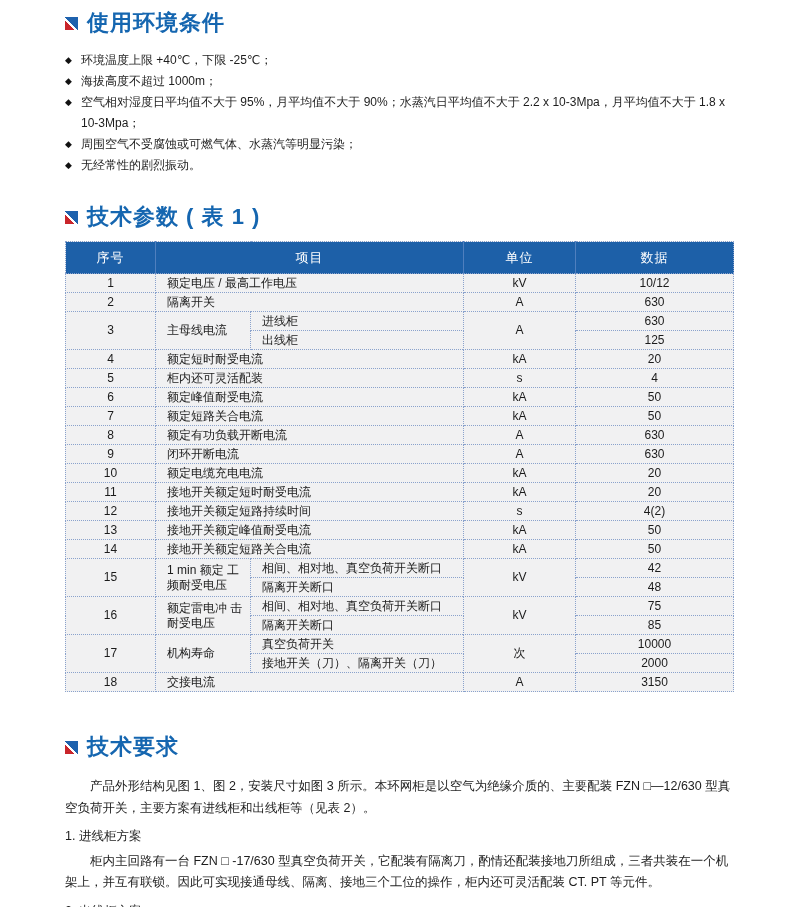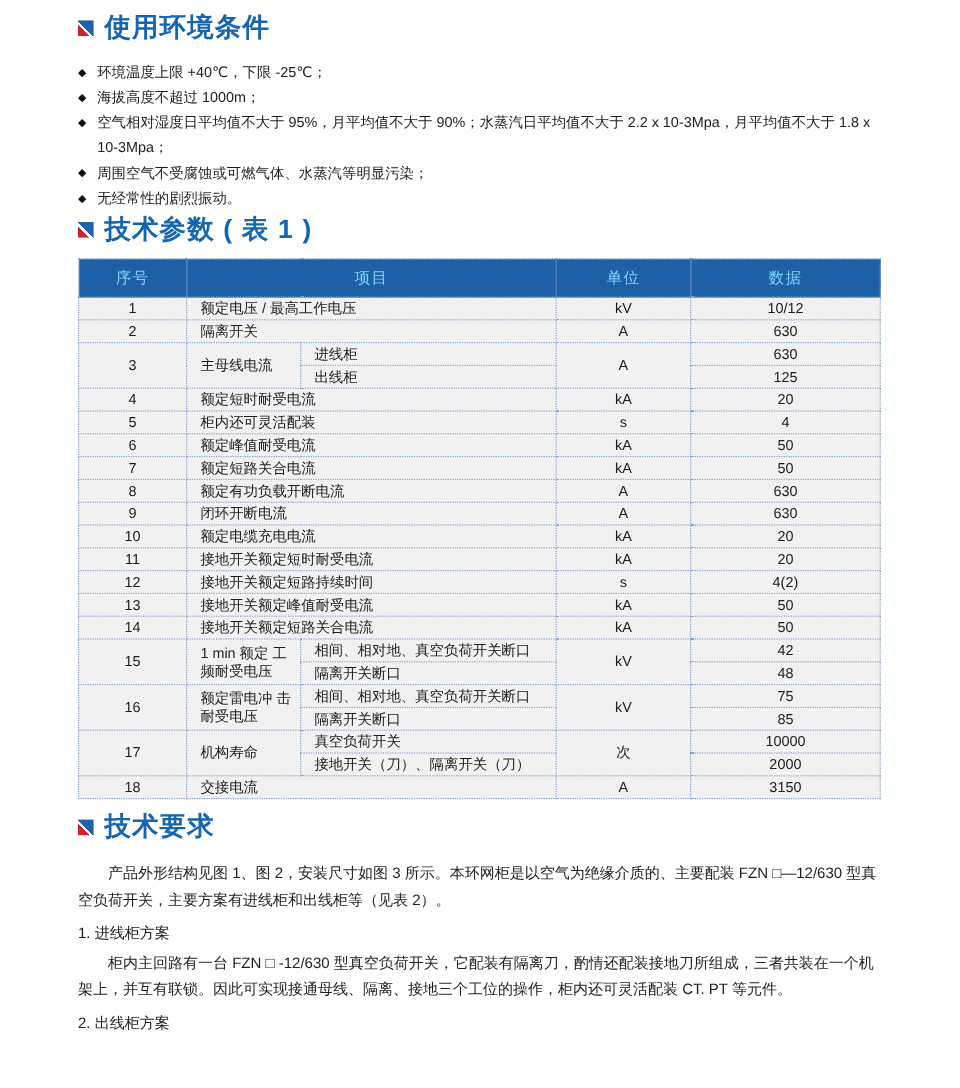--- a/index.html
+++ b/index.html
@@ -23,38 +23,38 @@
 
   
   .bullets { margin-top:12px; }
   .bullet { display:flex; font-size:12px; line-height:21px; color:#1d1d1d; }
   .bullet .glyph { flex:0 0 16px; font-size:9px; line-height:21px; color:#111; }
 
   
   .tbl-wrap { margin-top:9px; }
   table { border-collapse:collapse; width:668px; background:#f1f1f2; table-layout:fixed; }
   thead th {
-    background:#1d60a8; color:#7dd3fc; font-weight:normal;
+    background:#1d60a8; color:#ffffff; font-weight:normal;
     height:32px; font-size:13px; letter-spacing:1px;
   }
   thead th + th { border-left:1px solid #4f7fbe; }
   tbody td {
     border:1px dotted #8aa2cc; height:19px; font-size:12px; color:#1b1b1b;
     text-align:center; padding:1px 4px; word-break:break-all; line-height:1.25;
   }
   tbody td.left { text-align:left; padding-left:11px; }
   table { border:1px dotted #8aa2cc; }
 
   
   .req-body { margin-top:14px; font-size:12.5px; line-height:21.5px; color:#1d1d1d; }
   .para { margin-top:3px; }
   .para.indent { text-indent:2em; }
   .para.listhead { margin-top:7px; }
-  .gap-top-lg { }
-  .gap-top-md { margin-top:8px;text-align:center; }
+  .gap-top-lg { margin-top:26px; }
+  .gap-top-md { margin-top:40px;text-align:center; }
 </style>
 </head>
 <body>
 
 <div class="page">
 
   <div class="sec-title">
     <span class="sec-icon"></span>
     <span class="txt">使用环境条件</span>
   </div>
@@ -236,18 +236,18 @@
     </table>
   </div>
 
   <div class="sec-title gap-top-md">
     <span class="sec-icon"></span>
     <span class="txt">技术要求</span>
   </div>
   <div class="req-body">
     <p class="para indent">产品外形结构见图 1、图 2，安装尺寸如图 3 所示。本环网柜是以空气为绝缘介质的、主要配装 FZN □—12/630 型真空负荷开关，主要方案有进线柜和出线柜等（见表 2）。</p>
     <p class="para listhead">1.  进线柜方案</p>
-    <p class="para indent">柜内主回路有一台 FZN □ -12/630 型真空负荷开关，它配装有隔离刀，酌情还配装接地刀所组成，三者共装在一个机架上，并互有联锁。因此可实现接通母线、隔离、接地三个工位的操作，柜内还可灵活配装 CT. PT 等元件。</p>
+    <p class="para indent">柜内主回路有一台 FZN □ -17/630 型真空负荷开关，它配装有隔离刀，酌情还配装接地刀所组成，三者共装在一个机架上，并互有联锁。因此可实现接通母线、隔离、接地三个工位的操作，柜内还可灵活配装 CT. PT 等元件。</p>
     <p class="para listhead">2.  出线柜方案</p>
 
   </div>
 
 </div>
 
 </body></html>

